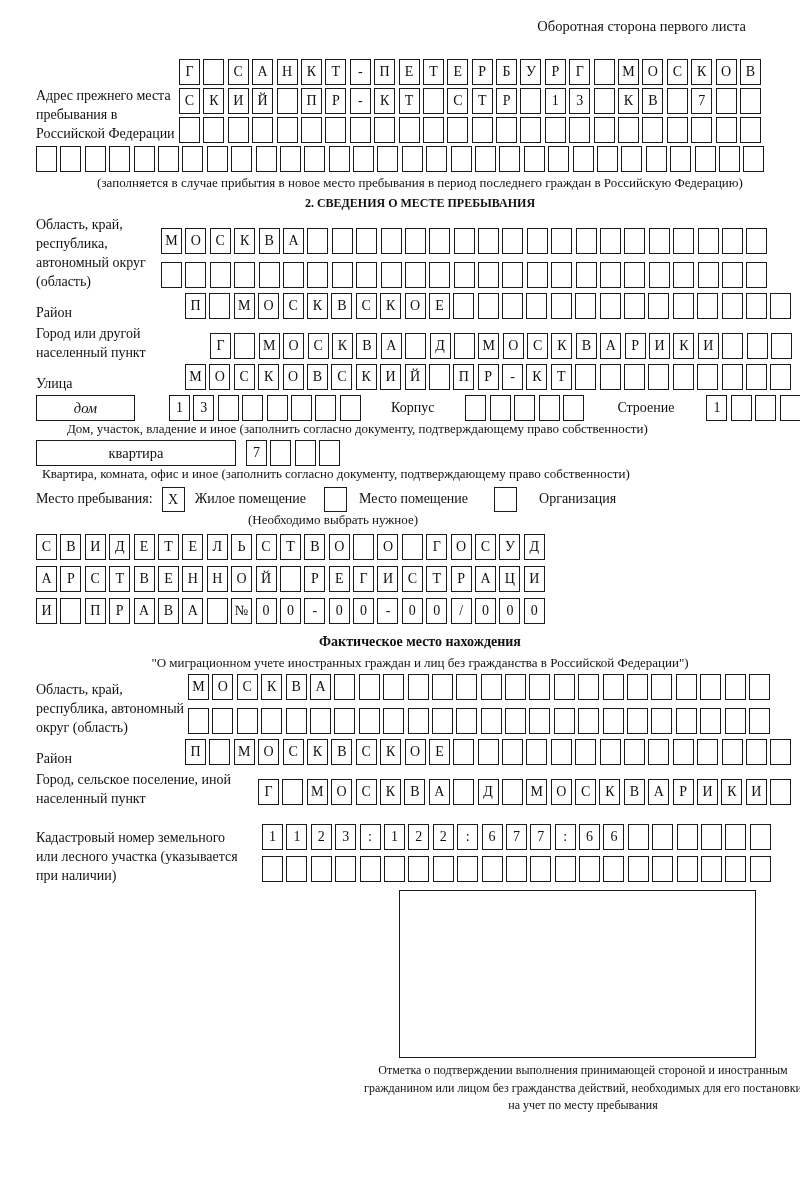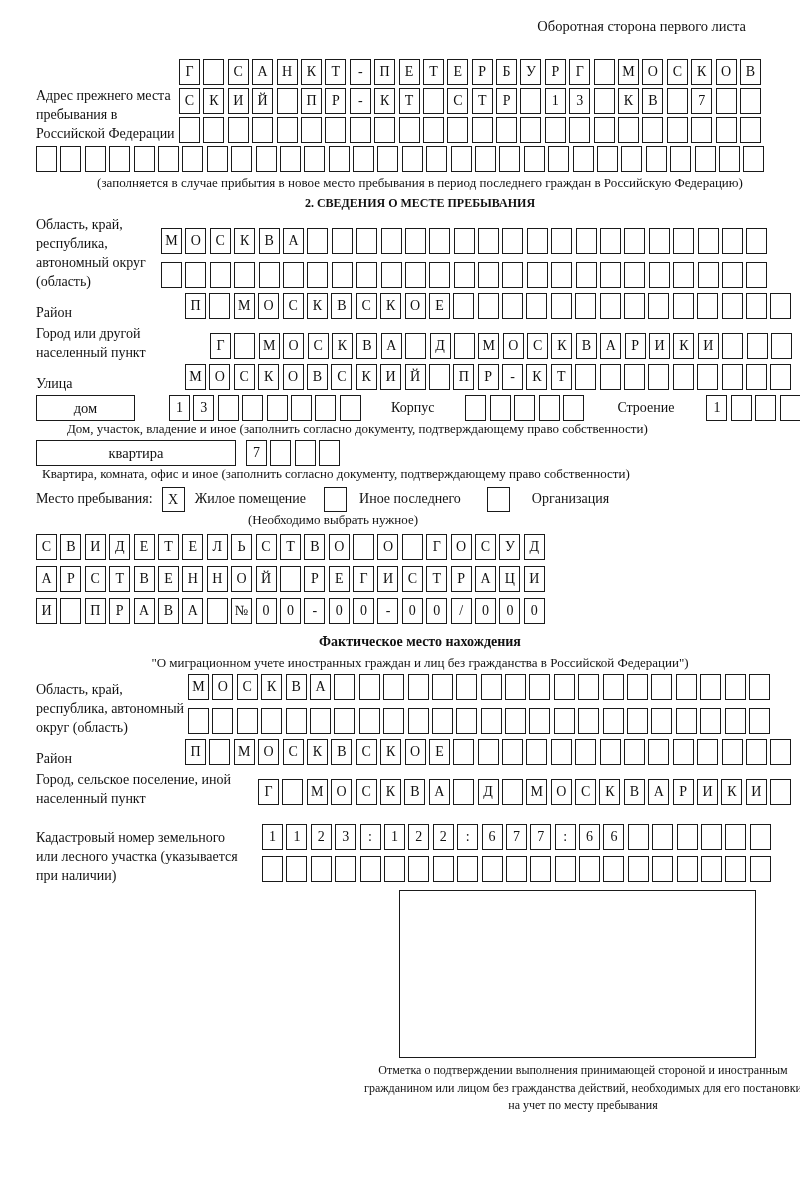--- a/index.html
+++ b/index.html
@@ -311,21 +311,21 @@
           <span class="cbox"></span>
           <span class="cbox"></span>
           <span class="cbox"></span>
           <span class="cbox"></span>
           <span class="cbox"></span>
           <span class="cbox"></span>
         </div>
     </div>
 
     <div class="field mt2">
-      <span class="widebox" style="width:193px;">дом</span>
+      <span class="widebox" style="width:193px;font-style:italic;">дом</span>
       <div class="boxrow mb0" style="margin-left:10px;">
           <span class="cbox">1</span>
           <span class="cbox">3</span>
           <span class="cbox"></span>
           <span class="cbox"></span>
           <span class="cbox"></span>
           <span class="cbox"></span>
           <span class="cbox"></span>
           <span class="cbox"></span>
         </div>
@@ -356,21 +356,21 @@
           <span class="cbox"></span>
         </div>
     </div>
     <div class="note" style="padding-left:6px;">Квартира, комната, офис и иное (заполнить согласно документу, подтверждающему право собственности)</div>
 
     <div class="field mt4">
       <span class="inline-label">Место пребывания:</span>
       <span class="optbox" style="margin-left:9px;">X</span>
       <span class="inline-label" style="margin-left:10px;">Жилое помещение</span>
       <span class="optbox" style="margin-left:18px;"></span>
-      <span class="inline-label" style="margin-left:12px;">Иное последнего</span>
+      <span class="inline-label" style="margin-left:12px;">Место помещение</span>
       <span class="optbox" style="margin-left:26px;"></span>
       <span class="inline-label" style="margin-left:22px;">Организация</span>
     </div>
     <div class="note" style="padding-left:212px;">(Необходимо выбрать нужное)</div>
 
     <div class="field" style="margin-top:6px;">
       <div class="rows">
         <div class="boxrow docrow">
             <span class="cbox">С</span>
             <span class="cbox">В</span>

